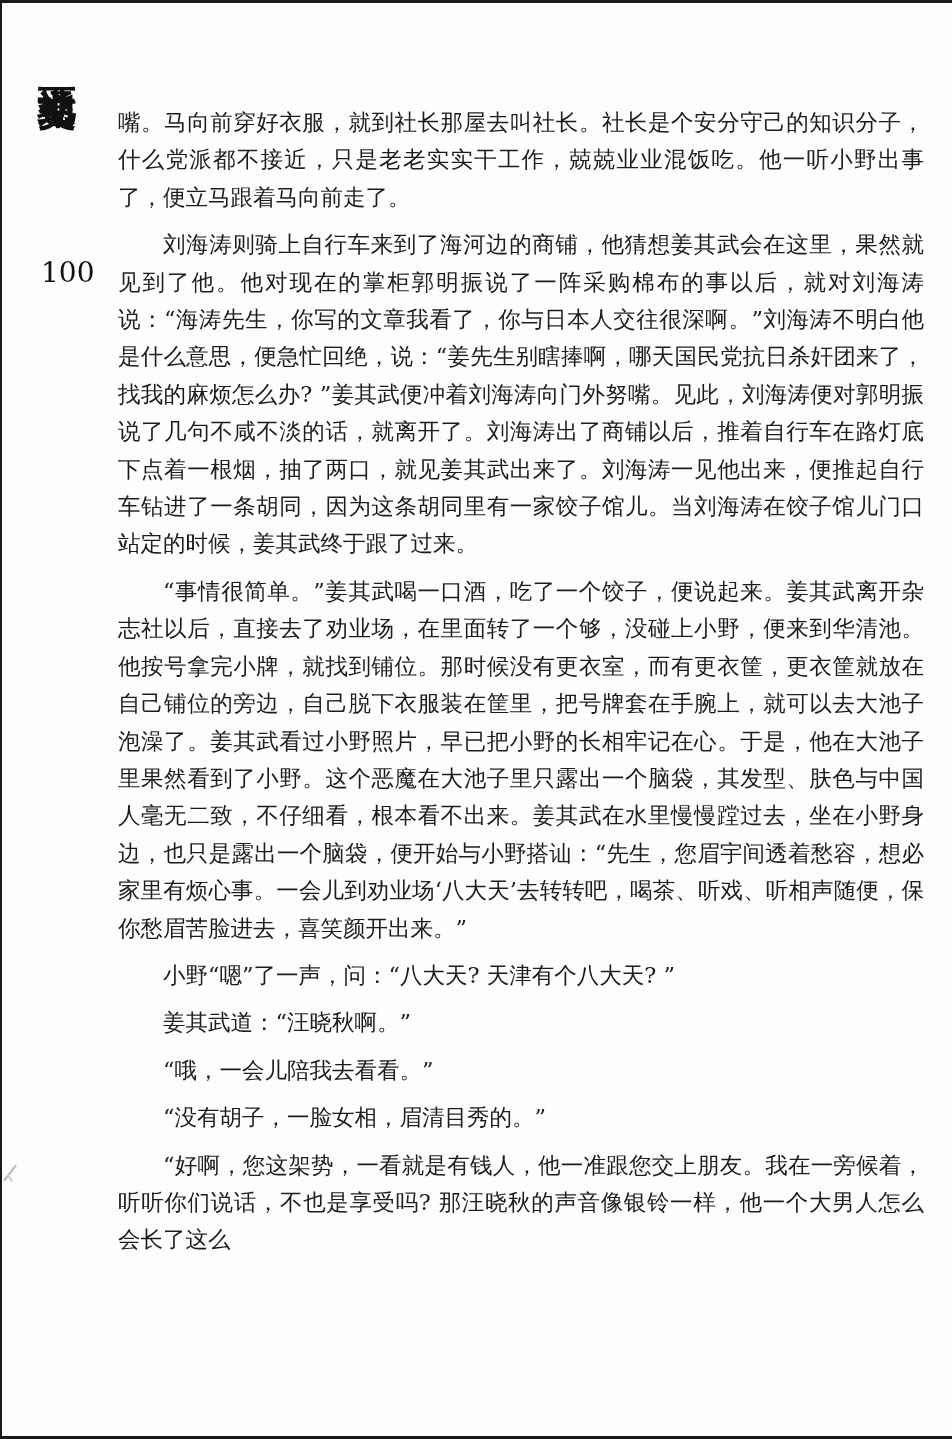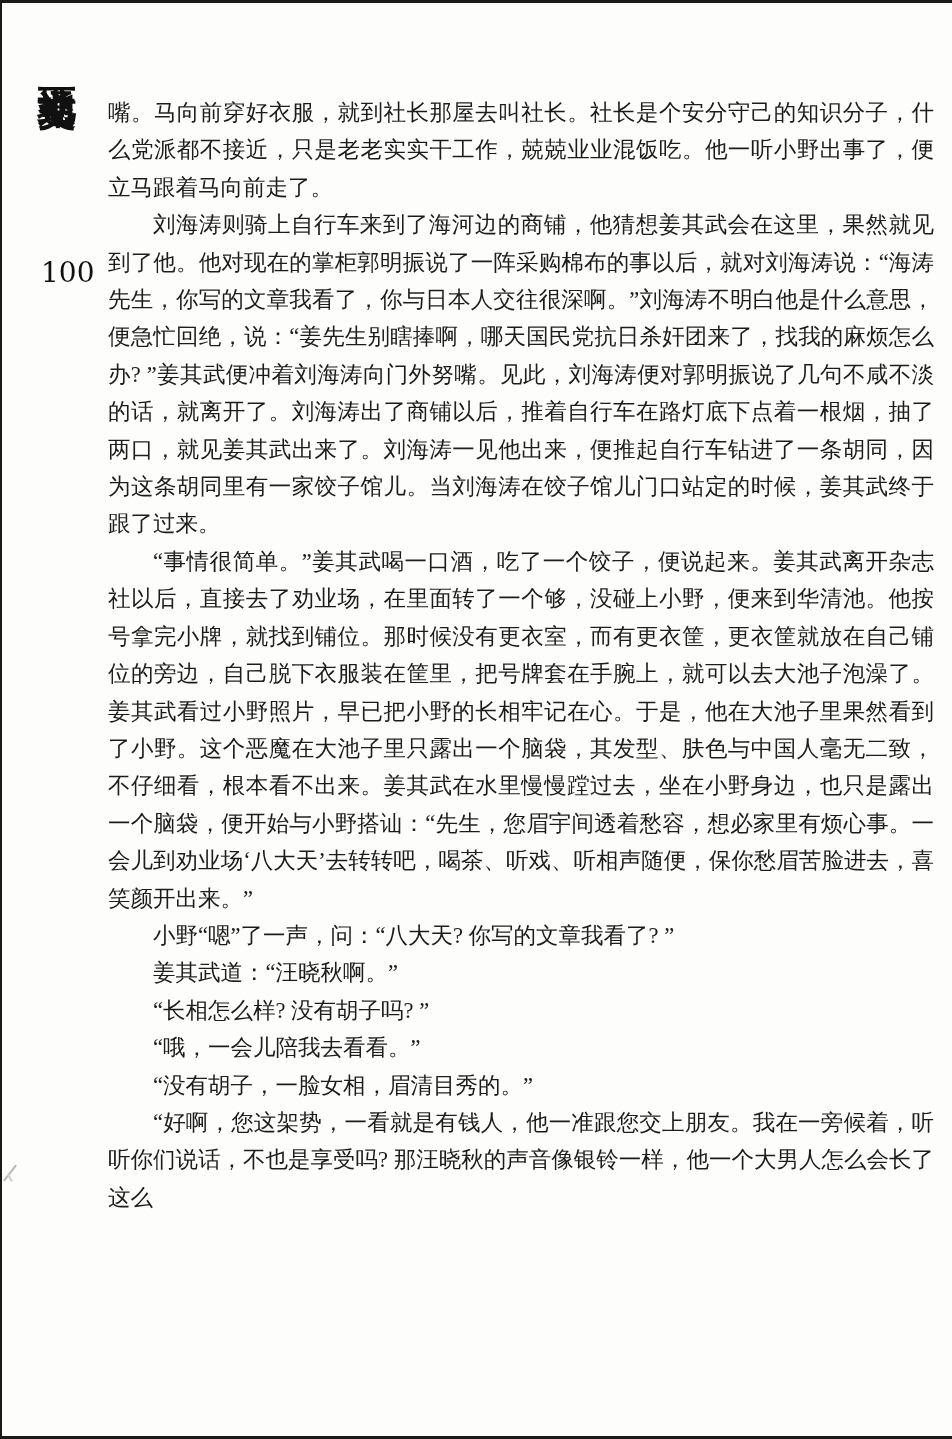--- a/index.html
+++ b/index.html
@@ -60,32 +60,31 @@
     font-size: 28px;
     color: #111;
   }
   .text-block {
     position: absolute;
     left: 108px;
     top: 94px;
     width: 826px;
   }
   .text-block p {
-    margin: 0;
+    margin: 10px;
     padding: 0;
     font-size: 22.5px;
     line-height: 37.4px;
     text-align: justify;
     text-justify: inter-ideograph;
     letter-spacing: 0px;
     word-break: break-all;
   }
   .text-block p.indent {
     text-indent: 2em;
-    font-family: Liberation Serif, serif;
   }
   .scan-artifact {
     position: absolute;
     left: 9px;
     top: 1163px;
     width: 2px;
     height: 20px;
     background: #b8b8b8;
     transform: rotate(38deg);
     border-radius: 2px;
@@ -111,21 +110,20 @@
   <div class="sidebar">
     <div class="book-title">地下交通站</div>
     <div class="page-number">100</div>
     <div class="scan-artifact"></div>
   </div>
 
   <div class="text-block">
     <p>嘴。马向前穿好衣服，就到社长那屋去叫社长。社长是个安分守己的知识分子，什么党派都不接近，只是老老实实干工作，兢兢业业混饭吃。他一听小野出事了，便立马跟着马向前走了。</p>
     <p class="indent">刘海涛则骑上自行车来到了海河边的商铺，他猜想姜其武会在这里，果然就见到了他。他对现在的掌柜郭明振说了一阵采购棉布的事以后，就对刘海涛说：“海涛先生，你写的文章我看了，你与日本人交往很深啊。”刘海涛不明白他是什么意思，便急忙回绝，说：“姜先生别瞎捧啊，哪天国民党抗日杀奸团来了，找我的麻烦怎么办? ”姜其武便冲着刘海涛向门外努嘴。见此，刘海涛便对郭明振说了几句不咸不淡的话，就离开了。刘海涛出了商铺以后，推着自行车在路灯底下点着一根烟，抽了两口，就见姜其武出来了。刘海涛一见他出来，便推起自行车钻进了一条胡同，因为这条胡同里有一家饺子馆儿。当刘海涛在饺子馆儿门口站定的时候，姜其武终于跟了过来。</p>
     <p class="indent">“事情很简单。”姜其武喝一口酒，吃了一个饺子，便说起来。姜其武离开杂志社以后，直接去了劝业场，在里面转了一个够，没碰上小野，便来到华清池。他按号拿完小牌，就找到铺位。那时候没有更衣室，而有更衣筐，更衣筐就放在自己铺位的旁边，自己脱下衣服装在筐里，把号牌套在手腕上，就可以去大池子泡澡了。姜其武看过小野照片，早已把小野的长相牢记在心。于是，他在大池子里果然看到了小野。这个恶魔在大池子里只露出一个脑袋，其发型、肤色与中国人毫无二致，不仔细看，根本看不出来。姜其武在水里慢慢蹚过去，坐在小野身边，也只是露出一个脑袋，便开始与小野搭讪：“先生，您眉宇间透着愁容，想必家里有烦心事。一会儿到劝业场‘八大天’去转转吧，喝茶、听戏、听相声随便，保你愁眉苦脸进去，喜笑颜开出来。”</p>
-    <p class="indent">小野“嗯”了一声，问：“八大天? 你写的文章我看了? ”</p>
+    <p class="indent">小野“嗯”了一声，问：“八大天? 天津有个八大天? ”</p>
     <p class="indent">姜其武道：“汪晓秋啊。”</p>
-    <p class="indent">“长相怎么样? 没有胡子吗? ”</p>
     <p class="indent">“哦，一会儿陪我去看看。”</p>
     <p class="indent">“没有胡子，一脸女相，眉清目秀的。”</p>
     <p class="indent">“好啊，您这架势，一看就是有钱人，他一准跟您交上朋友。我在一旁候着，听听你们说话，不也是享受吗? 那汪晓秋的声音像银铃一样，他一个大男人怎么会长了这么</p>
   </div>
 
 </div>
 
 </body></html>

